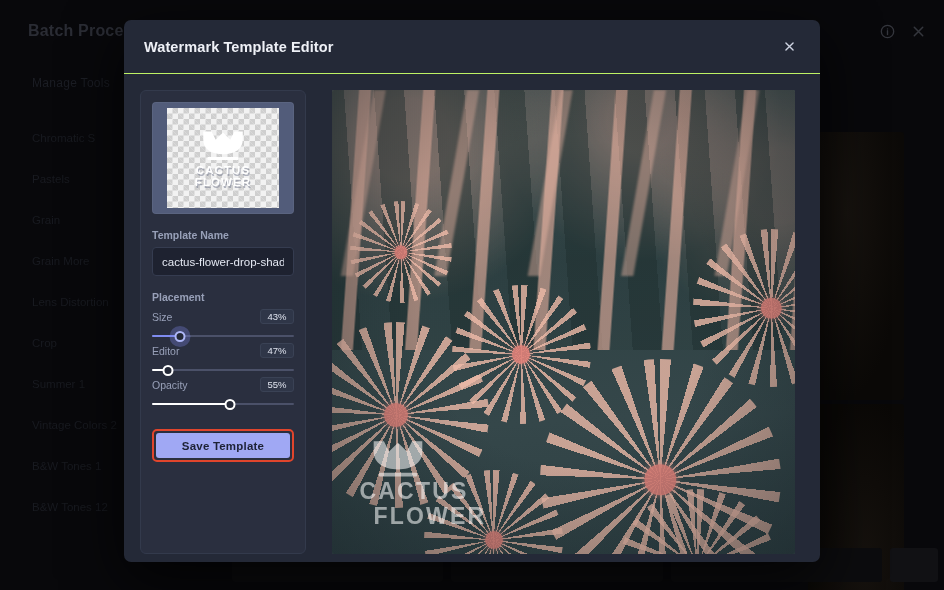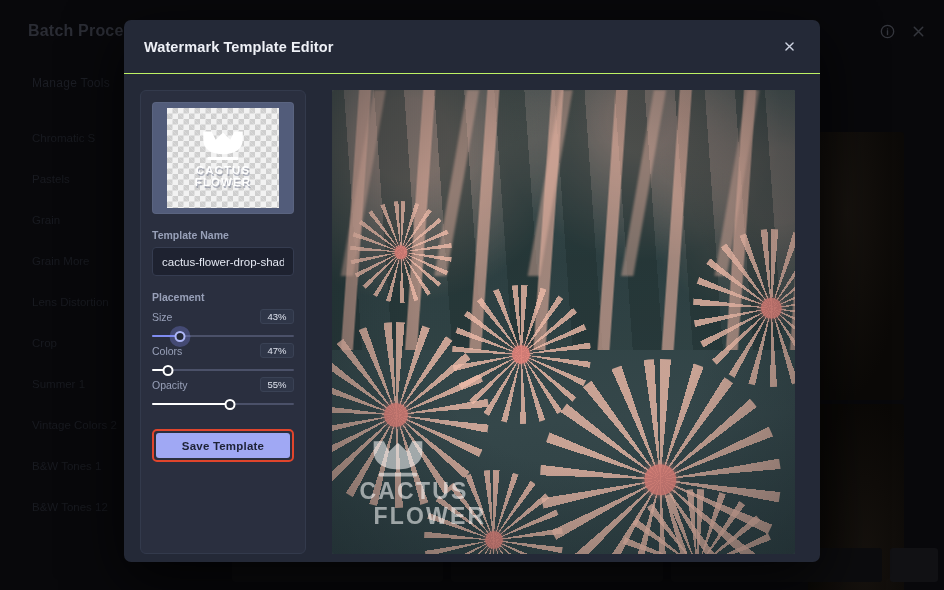--- a/index.html
+++ b/index.html
@@ -314,21 +314,21 @@
           </div>
           <div class="track focus">
             <div class="rail"></div>
             <div class="fill" style="width:20%"></div>
             <div class="knob" style="left:20%"></div>
           </div>
         </div>
 
         <div class="slider-row">
           <div class="slider-head">
-            <span class="slider-name">Colors</span>
+            <span class="slider-name">Editor</span>
             <span class="slider-val">47%</span>
           </div>
           <div class="track plain">
             <div class="rail"></div>
             <div class="fill" style="width:11%"></div>
             <div class="knob" style="left:11%"></div>
           </div>
         </div>
 
         <div class="slider-row">

